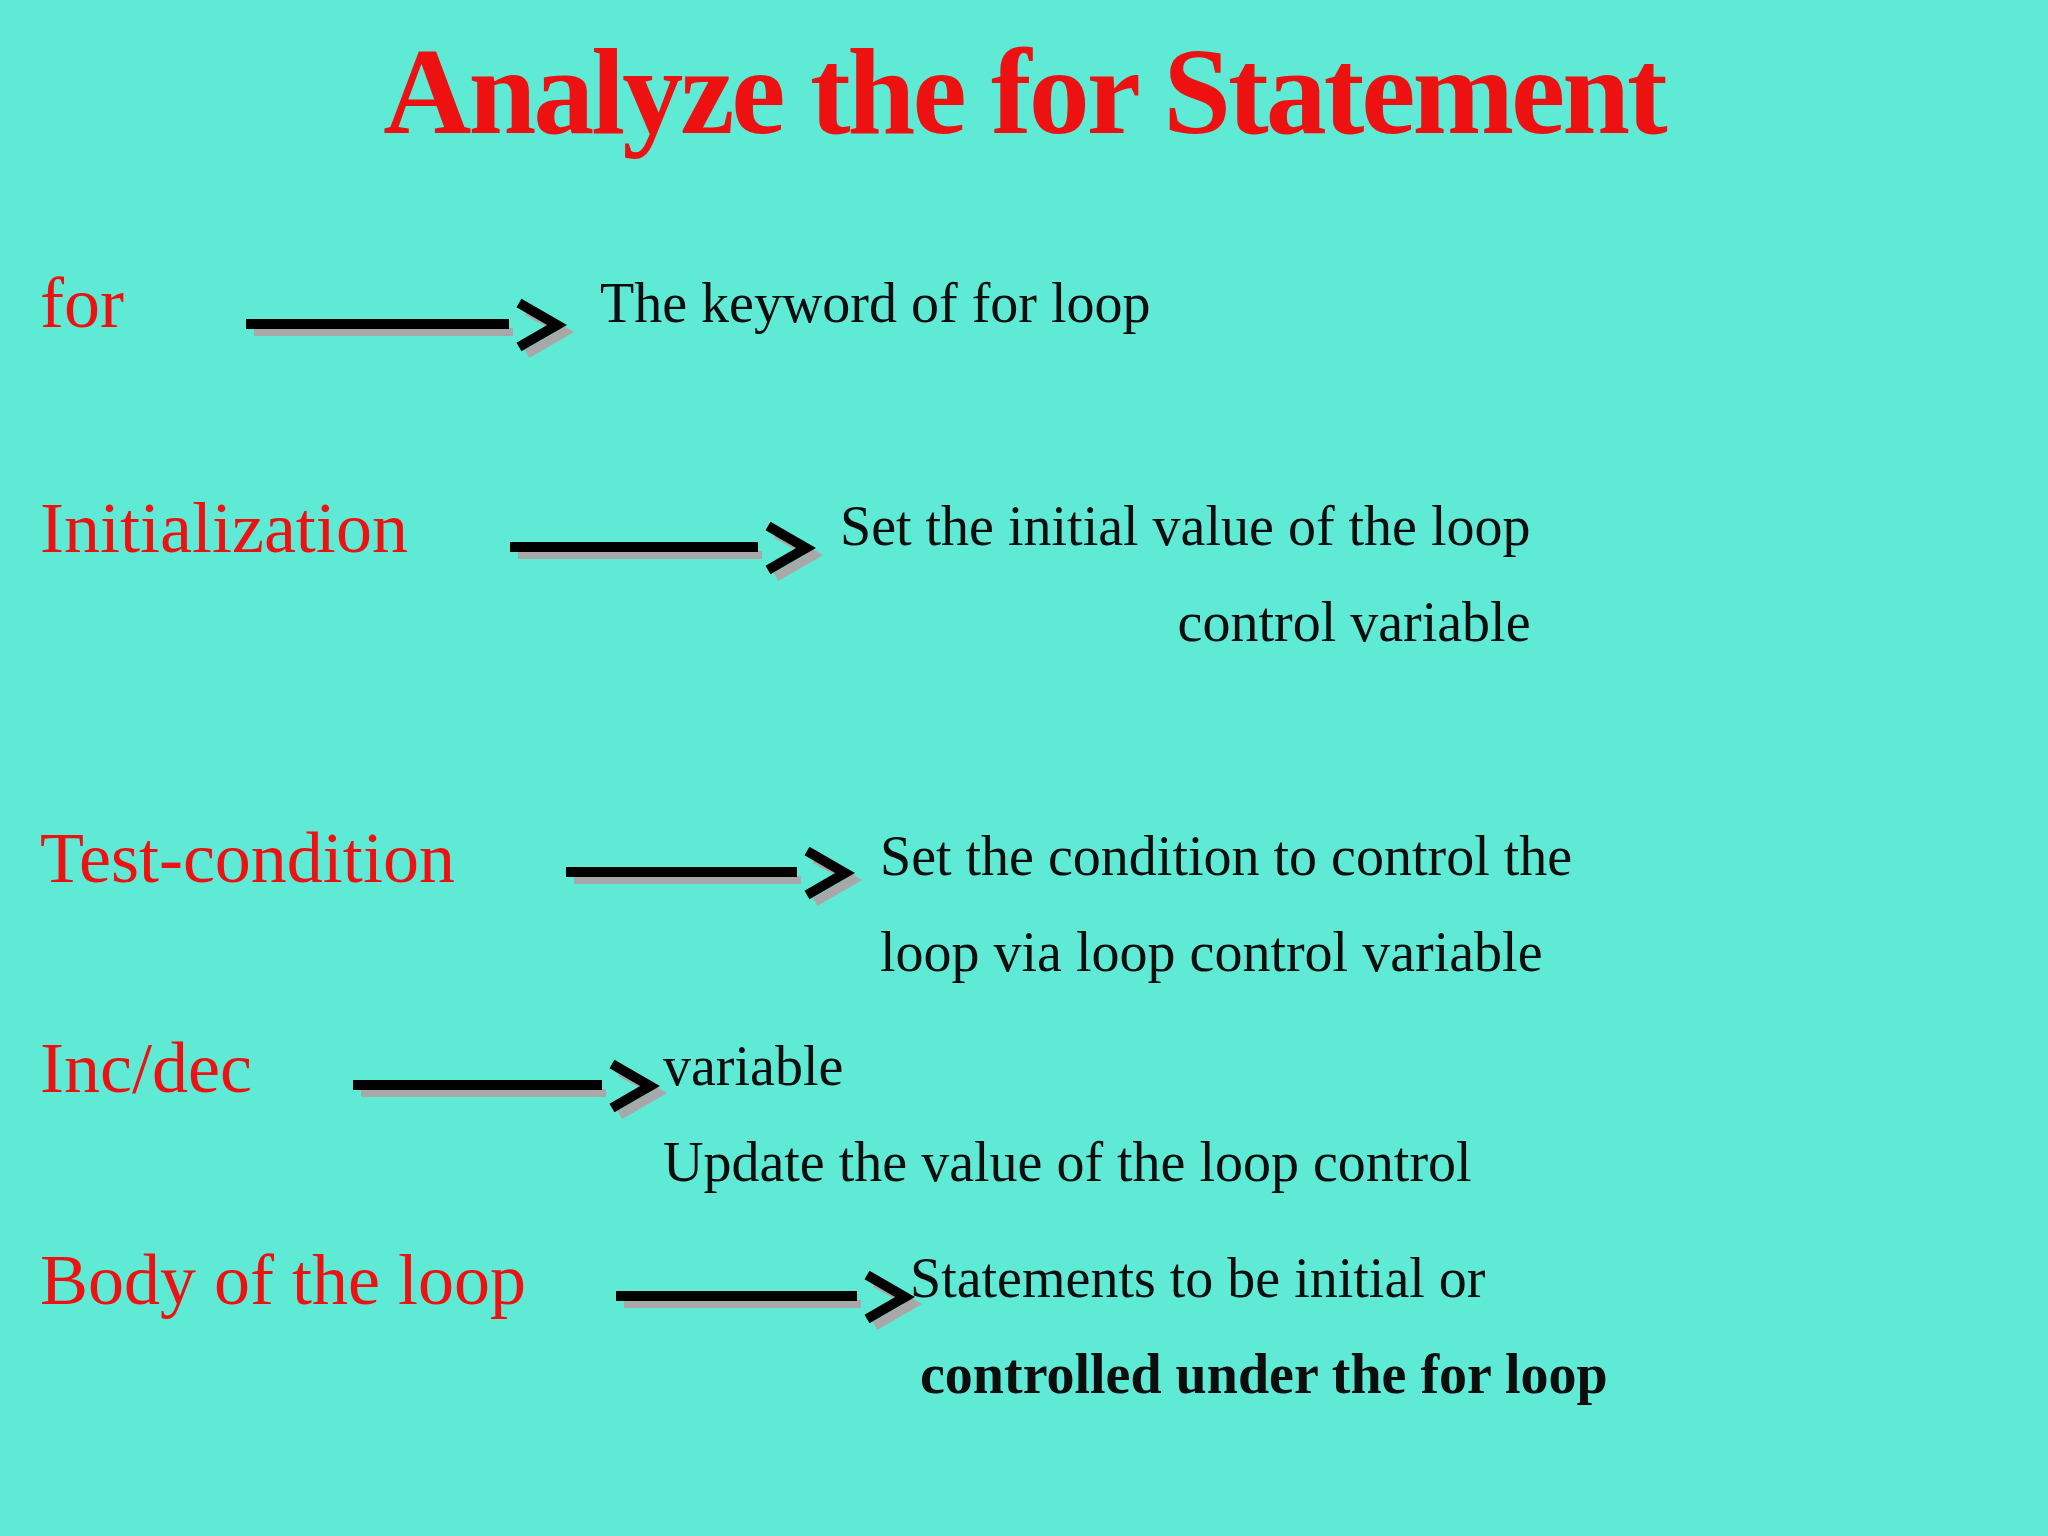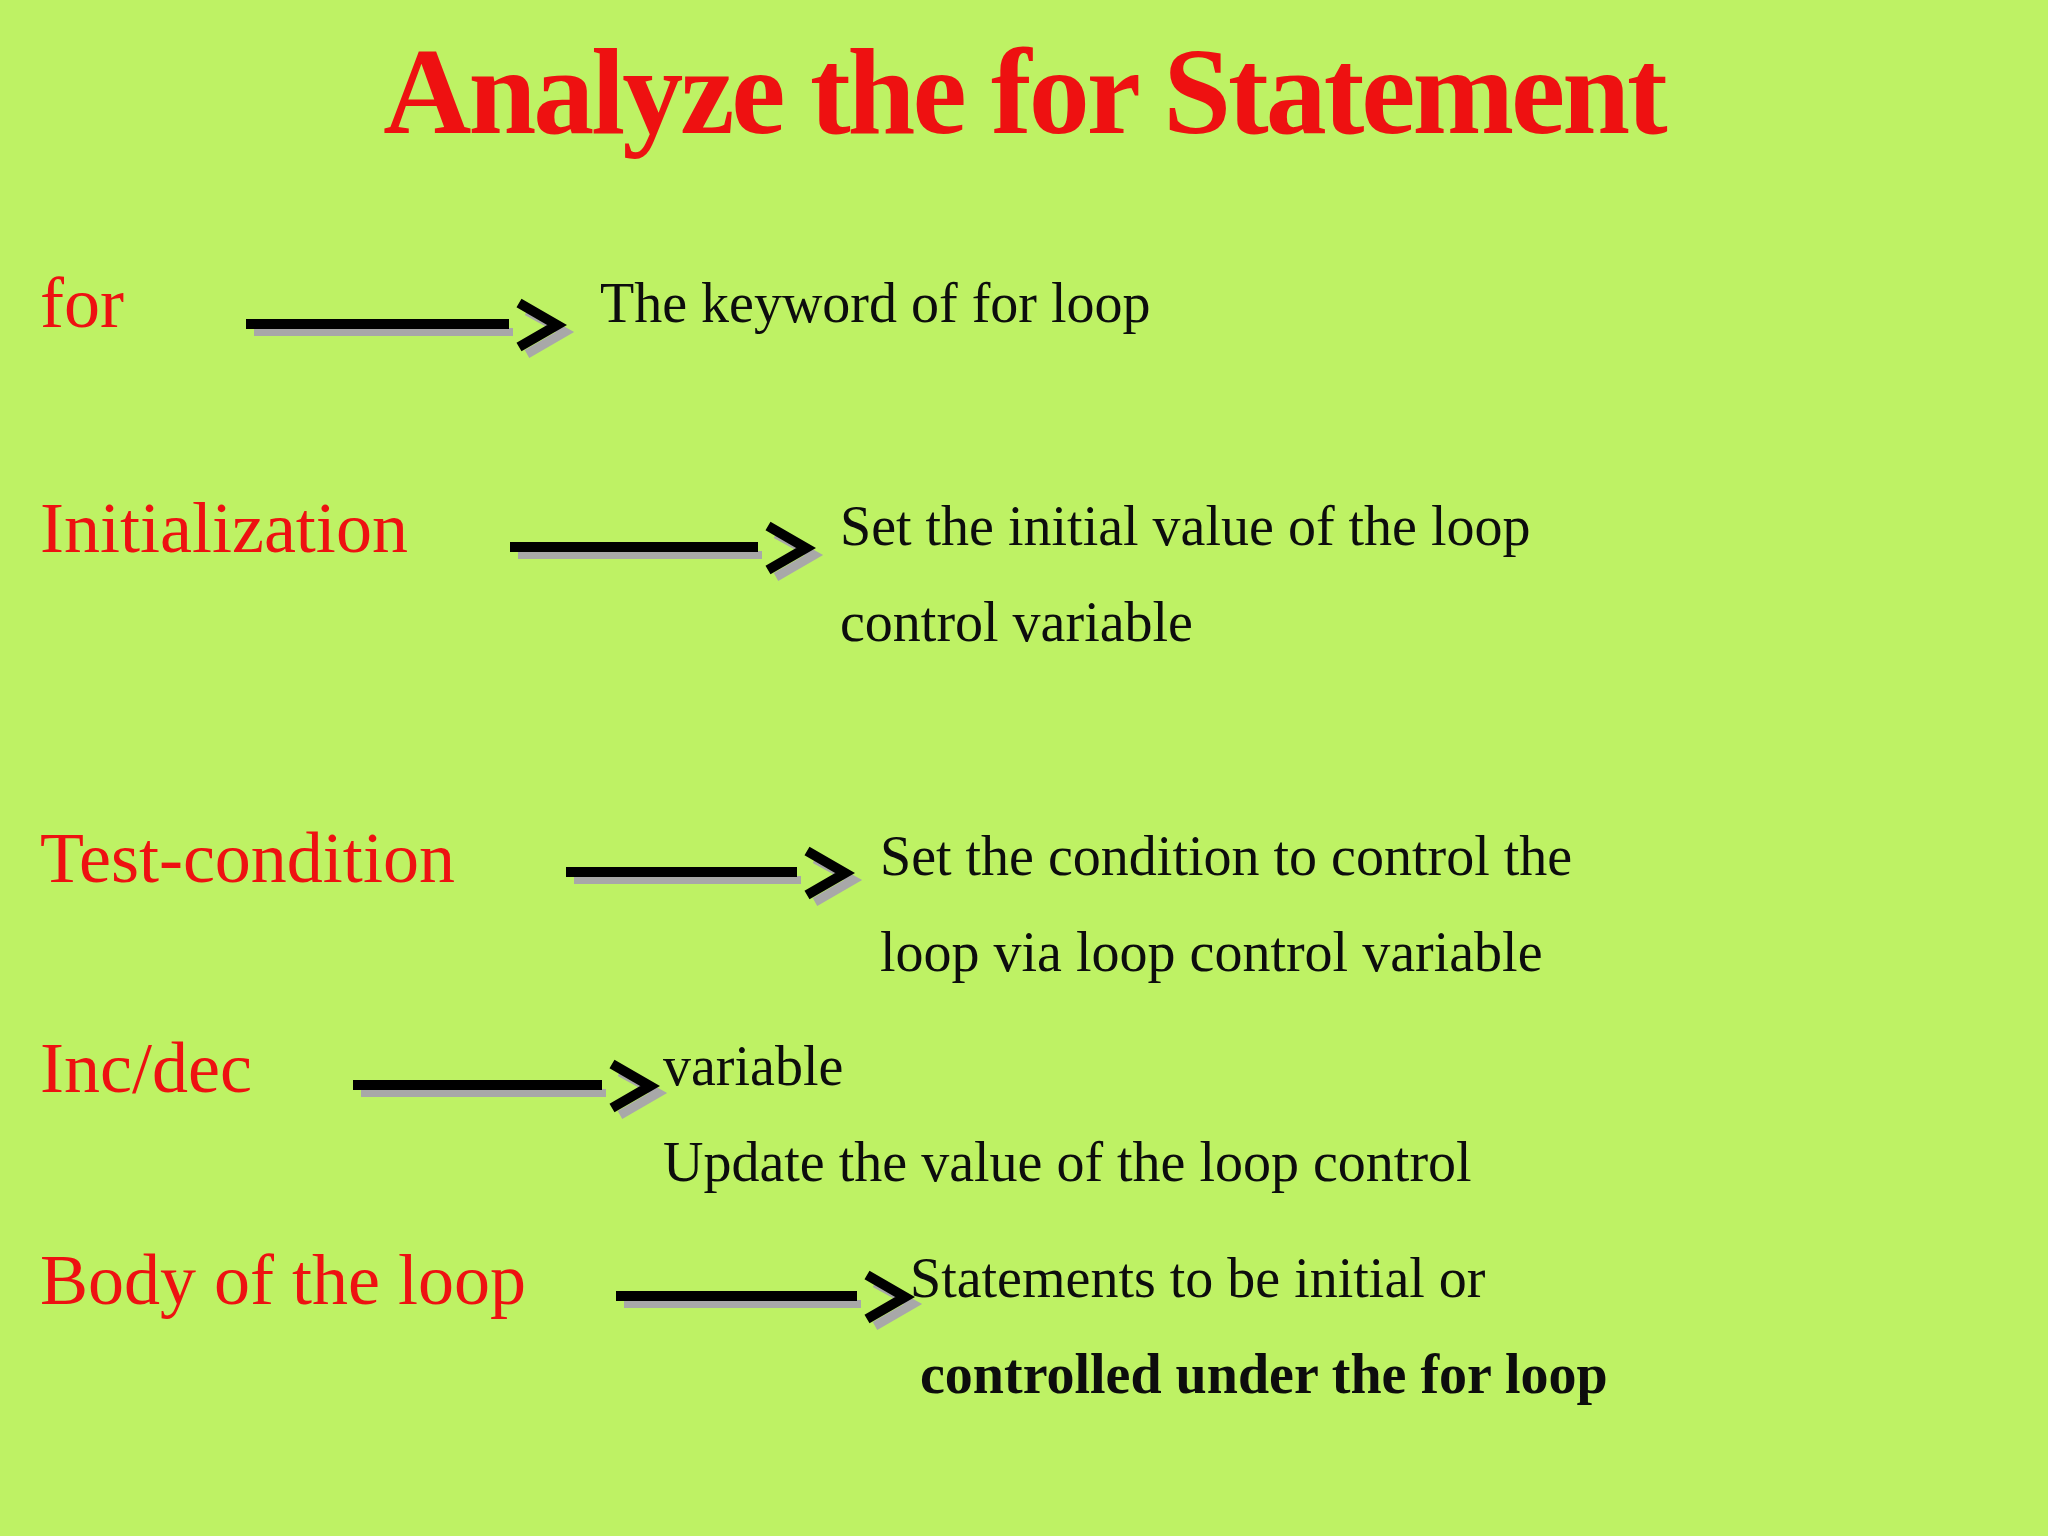--- a/index.html
+++ b/index.html
@@ -1,19 +1,19 @@
 <!DOCTYPE html>
 <html><head>
 <meta charset="utf-8">
 <style>
   html,body{margin:0;padding:0;background:#ffffff;}
   .slide{
     position:relative;
     width:2048px;height:1536px;
-    background:#bef264;
+    background:#5eead4;
     font-family:"Liberation Serif", serif;
     overflow:hidden;
   }
   .title{
     position:absolute;
     top:22px;left:0;width:100%;
     text-align:center;
     font-size:122px;
     font-weight:bold;
     letter-spacing:-3px;
@@ -38,21 +38,21 @@
   .desc .line{white-space:nowrap;}
   .arrow{position:absolute;overflow:visible;}
 
   
   .r1 .label{top:264px;}
   .r1 .arrow{left:240px;top:293px;}
   .r1 .desc{left:600px;top:255px;}
 
   .r2 .label{top:489px;}
   .r2 .arrow{left:504px;top:516px;}
-  .r2 .desc{left:840px;top:478px;}
+  .r2 .desc{left:840px;top:478px;text-align:right;}
 
   .r3 .label{top:819px;}
   .r3 .arrow{left:560px;top:841px;}
   .r3 .desc{left:880px;top:808px;}
 
   .r4 .label{top:1029px;}
   .r4 .arrow{left:347px;top:1054px;}
   .r4 .desc{left:663px;top:1018px;}
 
   .r5 .label{top:1241px;}

